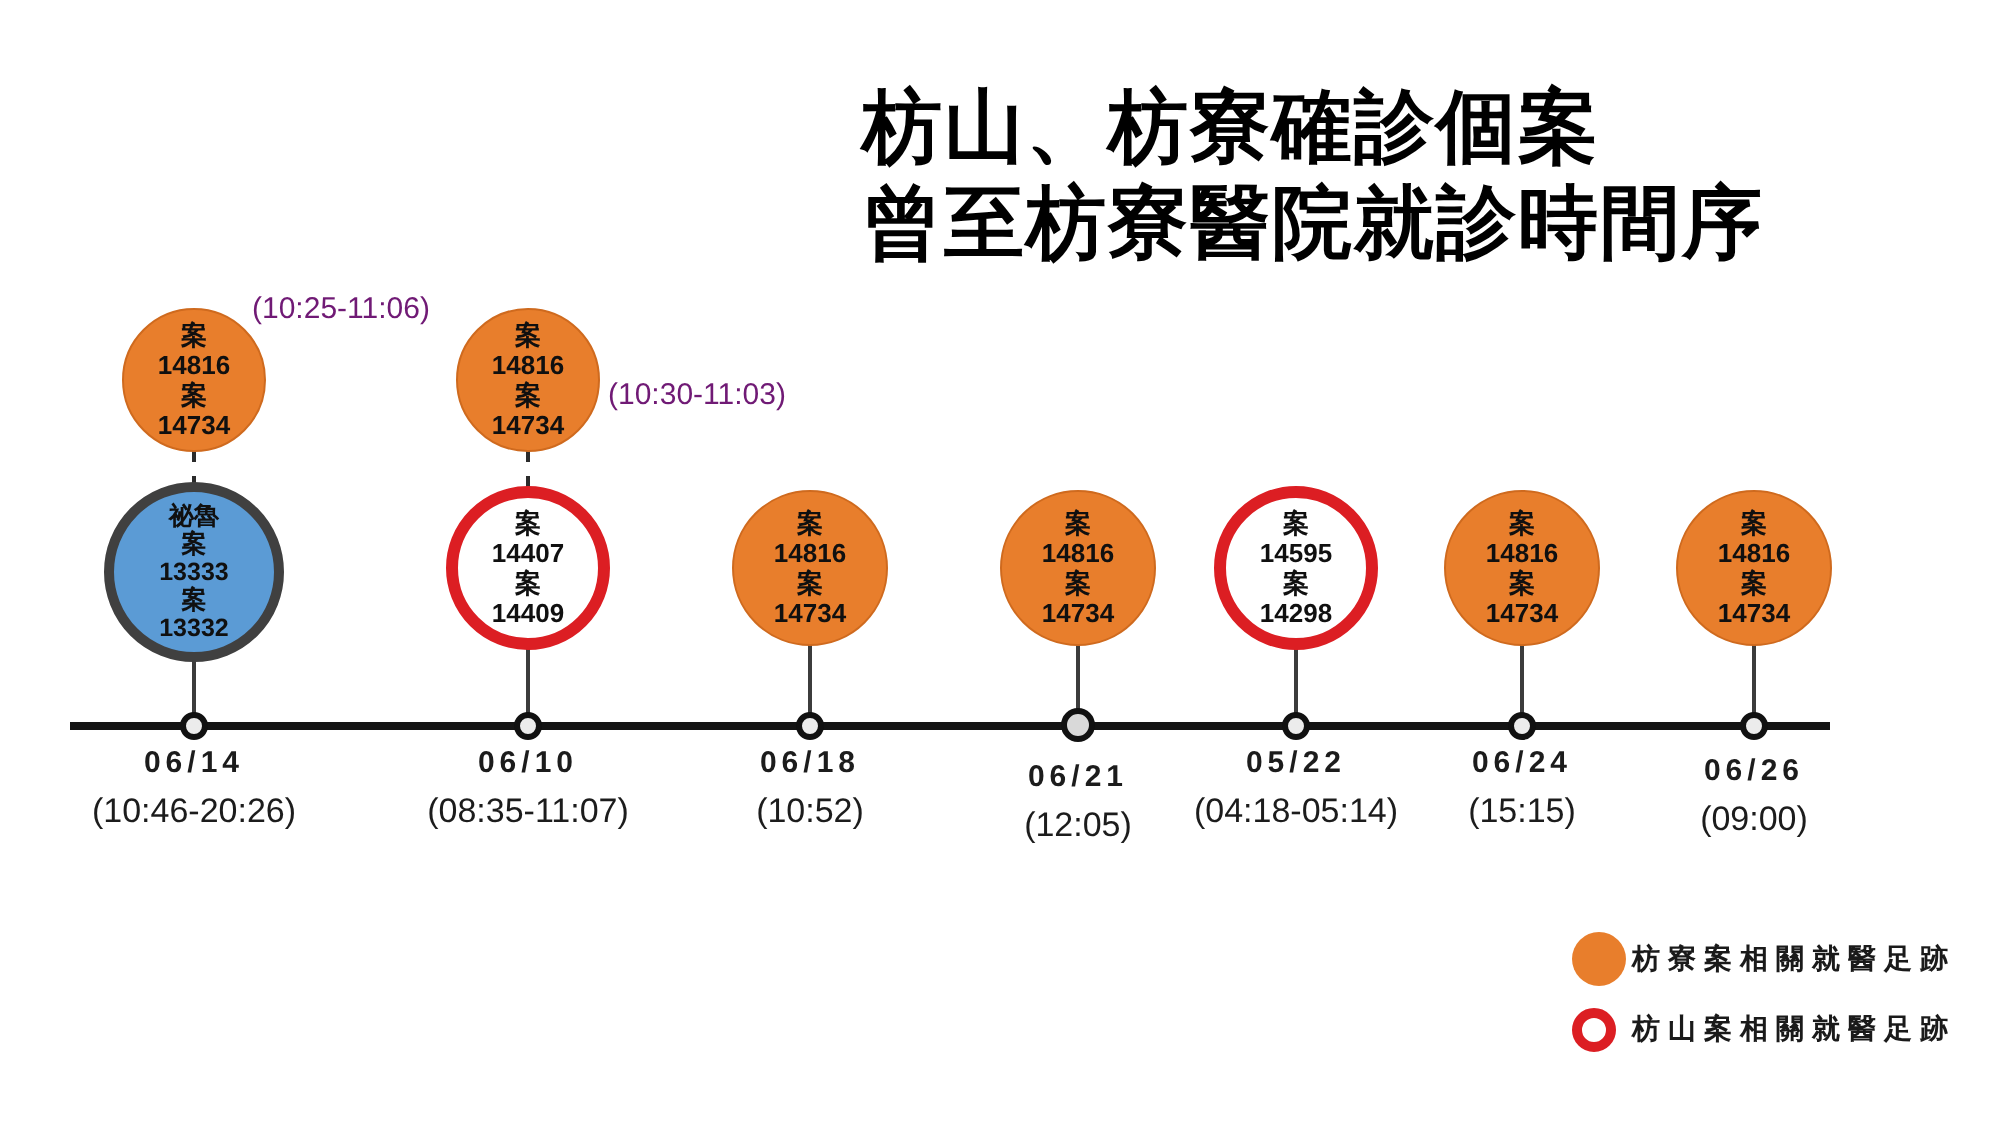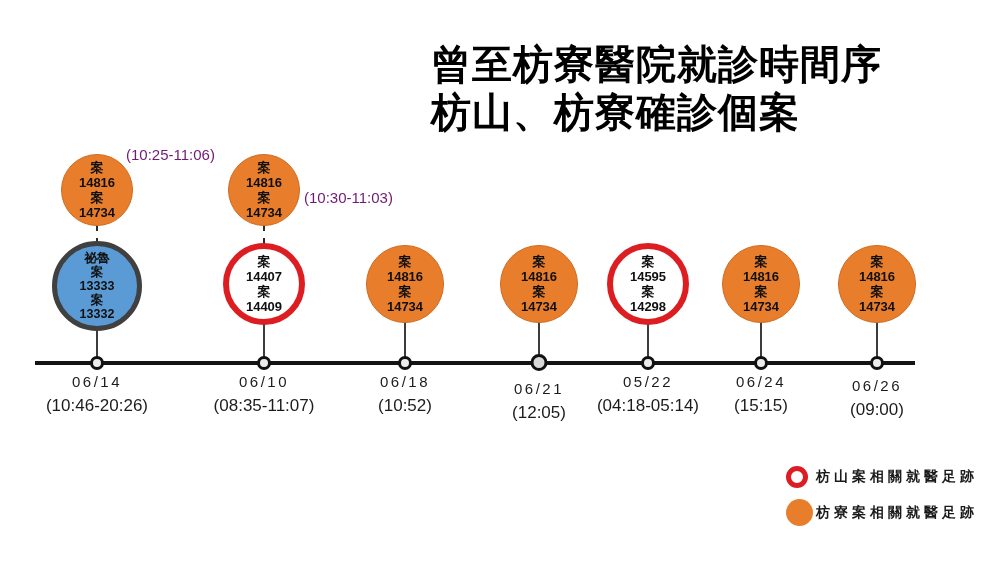--- a/index.html
+++ b/index.html
@@ -46,21 +46,21 @@
 
   .marker{
     position:absolute;left:50%;transform:translateX(-50%);top:216px;
     width:8px;height:8px;border:3px solid #111;border-radius:50%;
     background:#ececec;z-index:3;
   }
   .c4 .marker{width:11px;height:11px;top:214px;background:#d9d9d9;}
 
   .date{
     position:absolute;top:233px;width:100%;text-align:center;
-    font-size:15px;font-weight:400;letter-spacing:2.5px;color:#1c1c1c;white-space:nowrap;
+    font-size:15px;font-weight:700;letter-spacing:2.5px;color:#1c1c1c;white-space:nowrap;
   }
   .time{
     position:absolute;top:256px;width:100%;text-align:center;
     font-size:17px;color:#1c1c1c;white-space:nowrap;
   }
   .c4 .date{top:240px}.c4 .time{top:263px}
   .c7 .date{top:237px}.c7 .time{top:260px}
 
   .ann{position:absolute;font-size:15px;color:#701a75;white-space:nowrap;}
   .ann1{left:126px;top:146px;}
@@ -72,22 +72,22 @@
   .legend-ring{width:12px;height:12px;border:5px solid var(--red);border-radius:50%;background:#fff;margin-right:8px;flex:0 0 auto;}
   .legend-dot{width:27px;height:27px;border-radius:50%;background:var(--orange);margin-right:3px;flex:0 0 auto;}
   .legend-label{font-size:14px;font-weight:600;letter-spacing:4px;color:#1a1a1a;white-space:nowrap;}
 </style>
 </head>
 <body>
 
 <div class="page">
 
   <div class="title">
+    <div>枋山、枋寮確診個案</div>
     <div>曾至枋寮醫院就診時間序</div>
-    <div>枋山、枋寮確診個案</div>
   </div>
 
   <div class="timeline"></div>
 
   <div class="ann ann1">(10:25-11:06)</div>
   <div class="ann ann2">(10:30-11:03)</div>
 
   <div class="col c1">
     <div class="circle top-circle orange">
       <span class="ln">案</span>
@@ -189,22 +189,22 @@
       <span class="ln">14734</span>
     </div>
     <div class="stem"></div>
     <div class="marker"></div>
     <div class="date">06/26</div>
     <div class="time">(09:00)</div>
   </div>
 
   <div class="legend">
     <div class="legend-row">
+      <span class="legend-dot"></span>
+      <span class="legend-label">枋寮案相關就醫足跡</span>
+    </div>
+    <div class="legend-row">
       <span class="legend-ring"></span>
       <span class="legend-label">枋山案相關就醫足跡</span>
     </div>
-    <div class="legend-row">
-      <span class="legend-dot"></span>
-      <span class="legend-label">枋寮案相關就醫足跡</span>
-    </div>
   </div>
 
 </div>
 
 </body></html>

